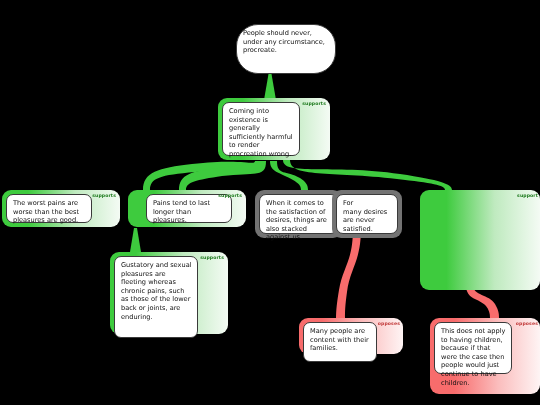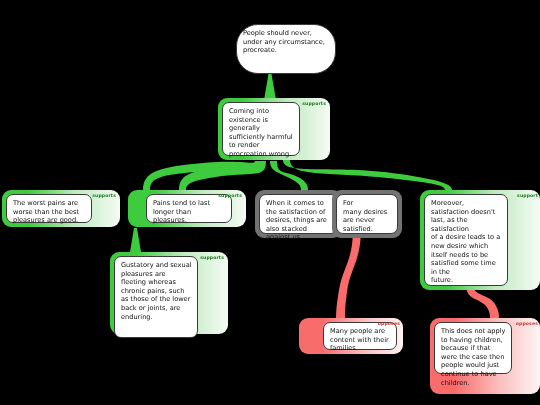--- a/index.html
+++ b/index.html
@@ -89,28 +89,25 @@
   <div class="node support tight" style="left:255px;top:190px;width:87px;height:48px;">
     <div class="box" style="width:79px;height:40px;">When it comes to the satisfaction of desires, things are also stacked against us.</div>
   </div>
 
   <div class="node support tight" style="left:332px;top:190px;width:70px;height:48px;">
     <div class="box" style="width:62px;height:40px;white-space:pre-line;">For
 many desires are never satisfied.</div>
   </div>
 
   <div class="node support" style="left:420px;top:190px;width:120px;height:100px;">
-    <div class="box" style="width:84px;height:92px;white-space:pre-line;">Moreover, satisfaction doesn't last, as the satisfaction
-of a desire leads to a new desire which itself needs to be satisfied some time in the
-future.</div>
     <div class="rel support" style="right:2px;">support</div>
   </div>
 
   <div class="node oppose" style="left:299px;top:318px;width:104px;height:36px;">
-    <div class="box" style="width:74px;height:28px;margin-left:20px;">Many people are content with their families.</div>
+    <div class="box" style="width:74px;height:40px;">Many people are content with their families.</div>
     <div class="rel oppose" style="right:3px;">opposes</div>
   </div>
 
   <div class="node oppose" style="left:430px;top:318px;width:110px;height:76px;">
     <div class="box" style="width:78px;height:52px;">This does not apply to having children, because if that were the case then people would just continue to have children.</div>
     <div class="rel oppose" style="right:2px;">opposes</div>
   </div>
 
 </div>
 

